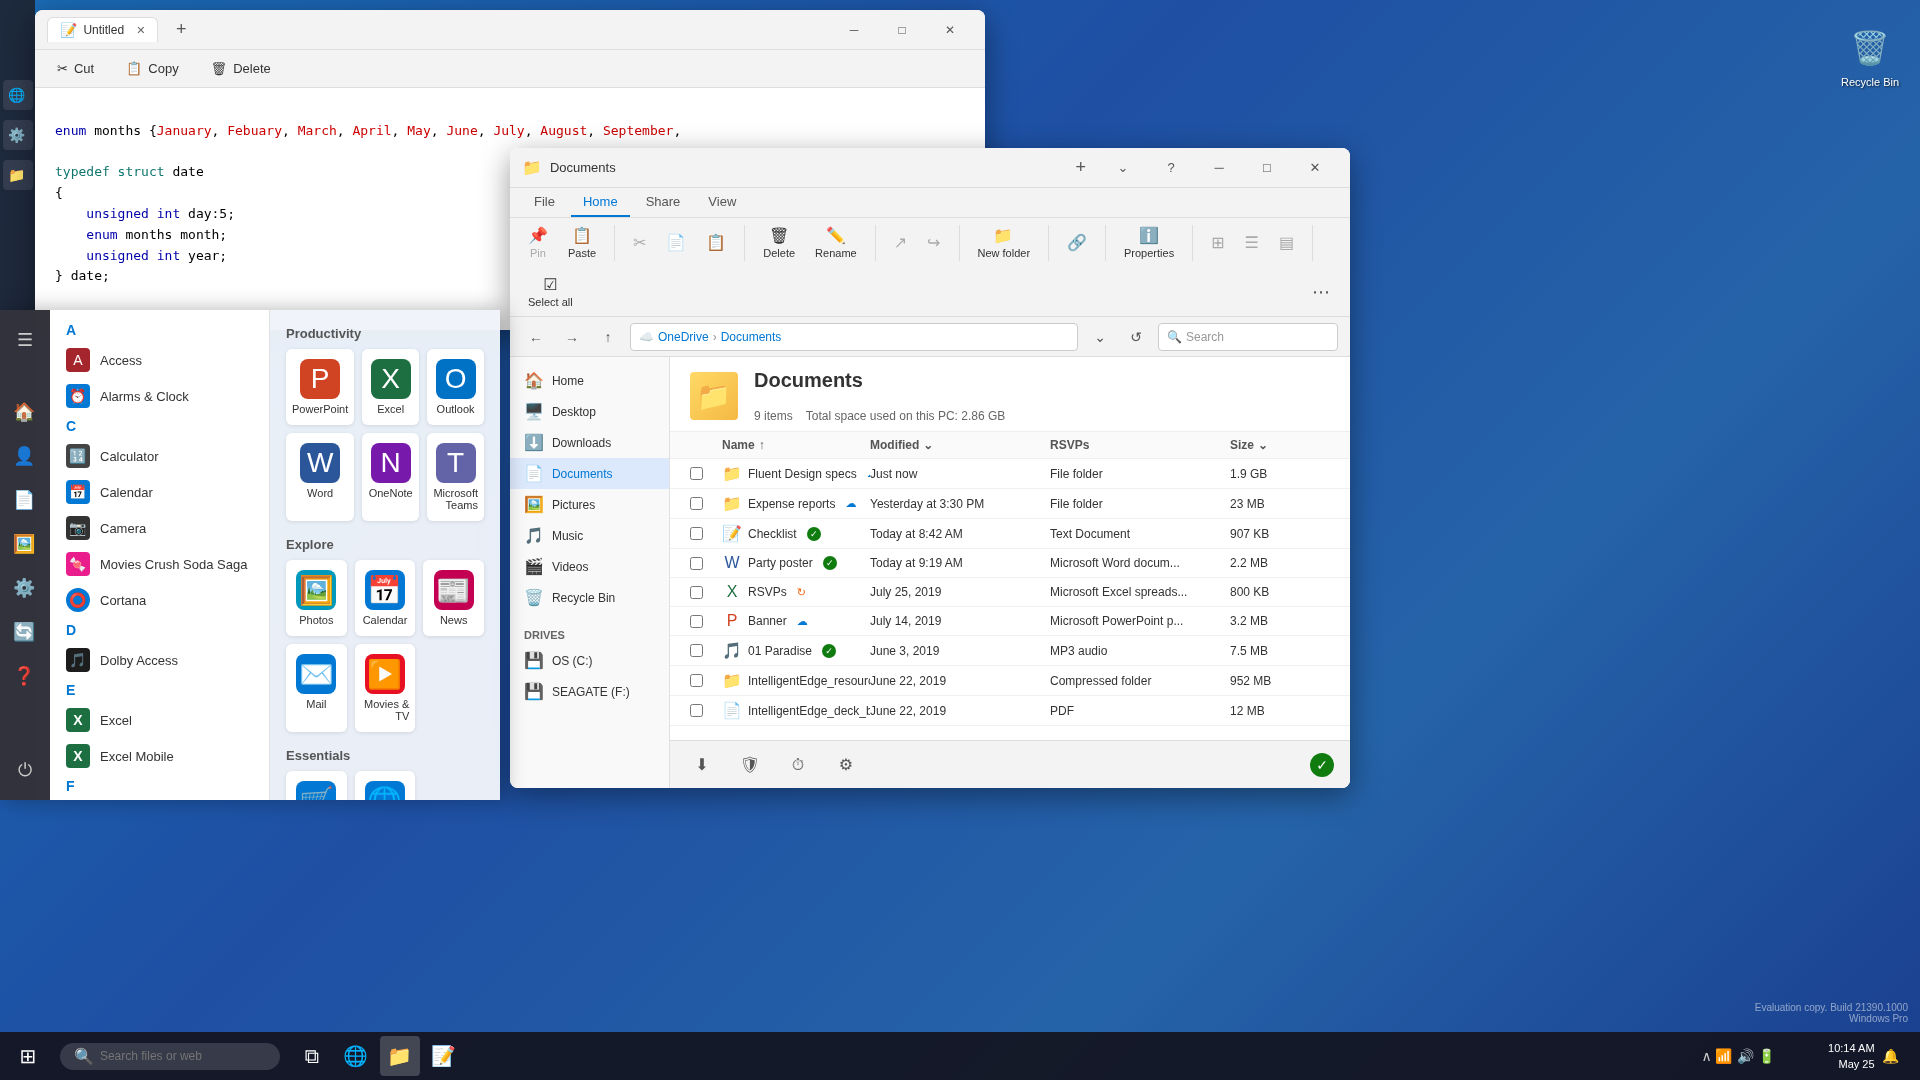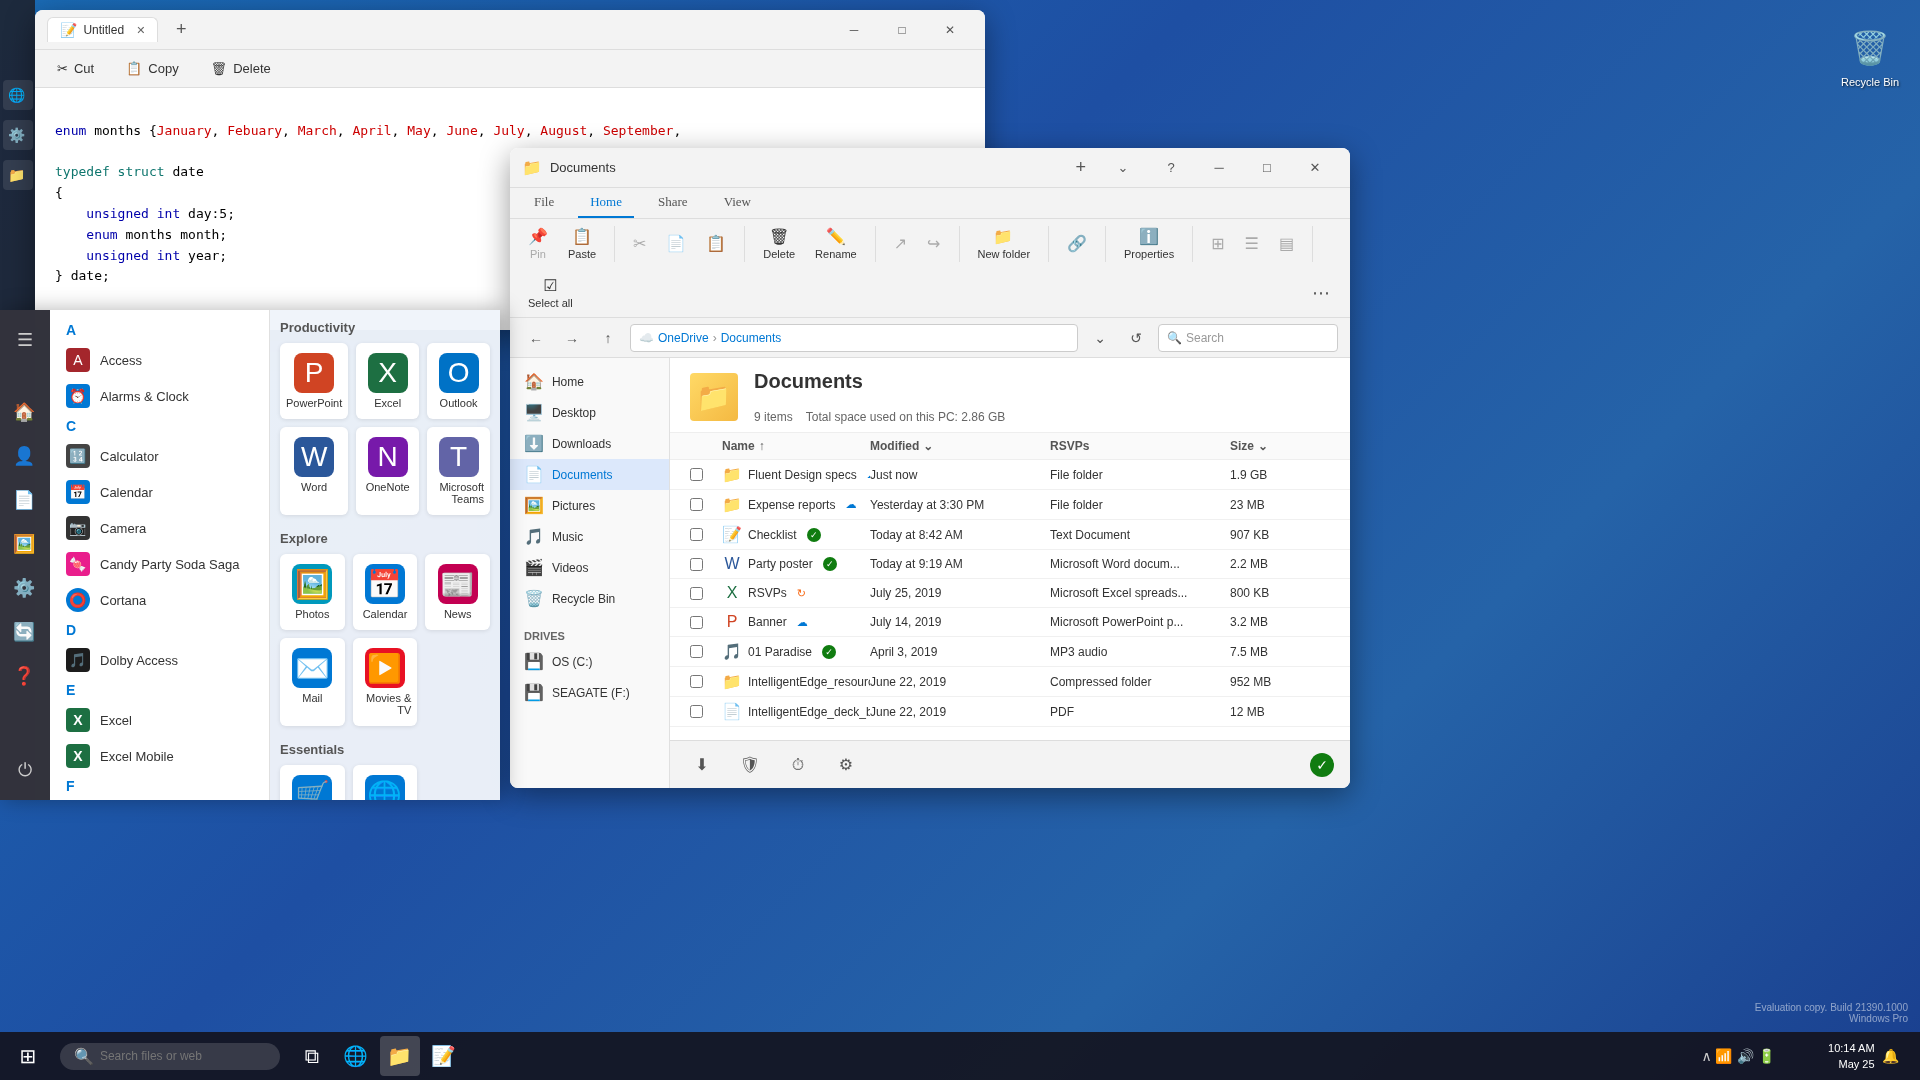--- a/index.html
+++ b/index.html
@@ -175,23 +175,22 @@
       color: #555;
       border-radius: 4px;
     }
     .explorer-ribbon {
       background: #f3f3f3;
       border-bottom: 1px solid #ddd;
     }
     .ribbon-tabs {
       display: flex;
       padding: 0 12px;
-      gap: 12px;
+      gap: 4px;
       border-bottom: 1px solid #ddd;
-      font-family: Liberation Serif, serif;
     }
     .ribbon-tab {
       padding: 6px 12px;
       font-size: 13px;
       cursor: pointer;
       color: #555;
       border-bottom: 2px solid transparent;
     }
     .ribbon-tab.active {
       color: #0078d4;
@@ -441,21 +440,21 @@
       align-items: center;
       gap: 10px;
       padding: 6px 16px;
       cursor: pointer;
       font-size: 13px;
       color: #333;
     }
     .app-item .app-icon { width: 24px; height: 24px; display: flex; align-items: center; justify-content: center; font-size: 18px; border-radius: 4px; }
     .start-right {
       flex: 1;
-      padding: 10px;
+      padding: 16px;
       overflow-y: auto;
     }
     .start-section-title {
       font-size: 13px;
       font-weight: 600;
       color: #555;
       margin-bottom: 8px;
     }
     .app-tiles-grid {
       display: grid;
@@ -891,21 +890,21 @@
         </div>
         <div class="table-row">
           <div class="cell">
               <input type="checkbox" style="">
             </div>
           <div class="cell">
               <span class="file-icon">🎵</span>
               <span>01 Paradise</span>
               <span style="margin-left:4px;background:#107c10;color:white;border-radius:50%;width:14px;height:14px;display:inline-flex;align-items:center;justify-content:center;font-size:9px;">✓</span>
             </div>
-          <div class="cell">April 3, 2019</div>
+          <div class="cell">June 3, 2019</div>
           <div class="cell">MP3 audio</div>
           <div class="cell">7.5 MB</div>
         </div>
         <div class="table-row">
           <div class="cell">
               <input type="checkbox" style="">
             </div>
           <div class="cell">
               <span class="file-icon">📁</span>
               <span>IntelligentEdge_resources</span>
@@ -973,21 +972,21 @@
     <div class="app-item">
       <div class="app-icon" style="background:#0078d4;color:white;font-size:14px;border-radius:4px;">📅</div>
       <span>Calendar</span>
     </div>
     <div class="app-item">
       <div class="app-icon" style="background:#333;color:white;font-size:14px;border-radius:4px;">📷</div>
       <span>Camera</span>
     </div>
     <div class="app-item">
       <div class="app-icon" style="background:#e91e8c;color:white;font-size:14px;border-radius:4px;">🍬</div>
-      <span>Candy Party Soda Saga</span>
+      <span>Movies Crush Soda Saga</span>
     </div>
     <div class="app-item">
       <div class="app-icon" style="background:#0078d4;color:white;font-size:14px;border-radius:50%;">⭕</div>
       <span>Cortana</span>
     </div>
     <div class="apps-section-letter">D</div>
     <div class="app-item">
       <div class="app-icon" style="background:#1c1c1c;color:white;font-size:14px;border-radius:4px;">🎵</div>
       <span>Dolby Access</span>
     </div>

